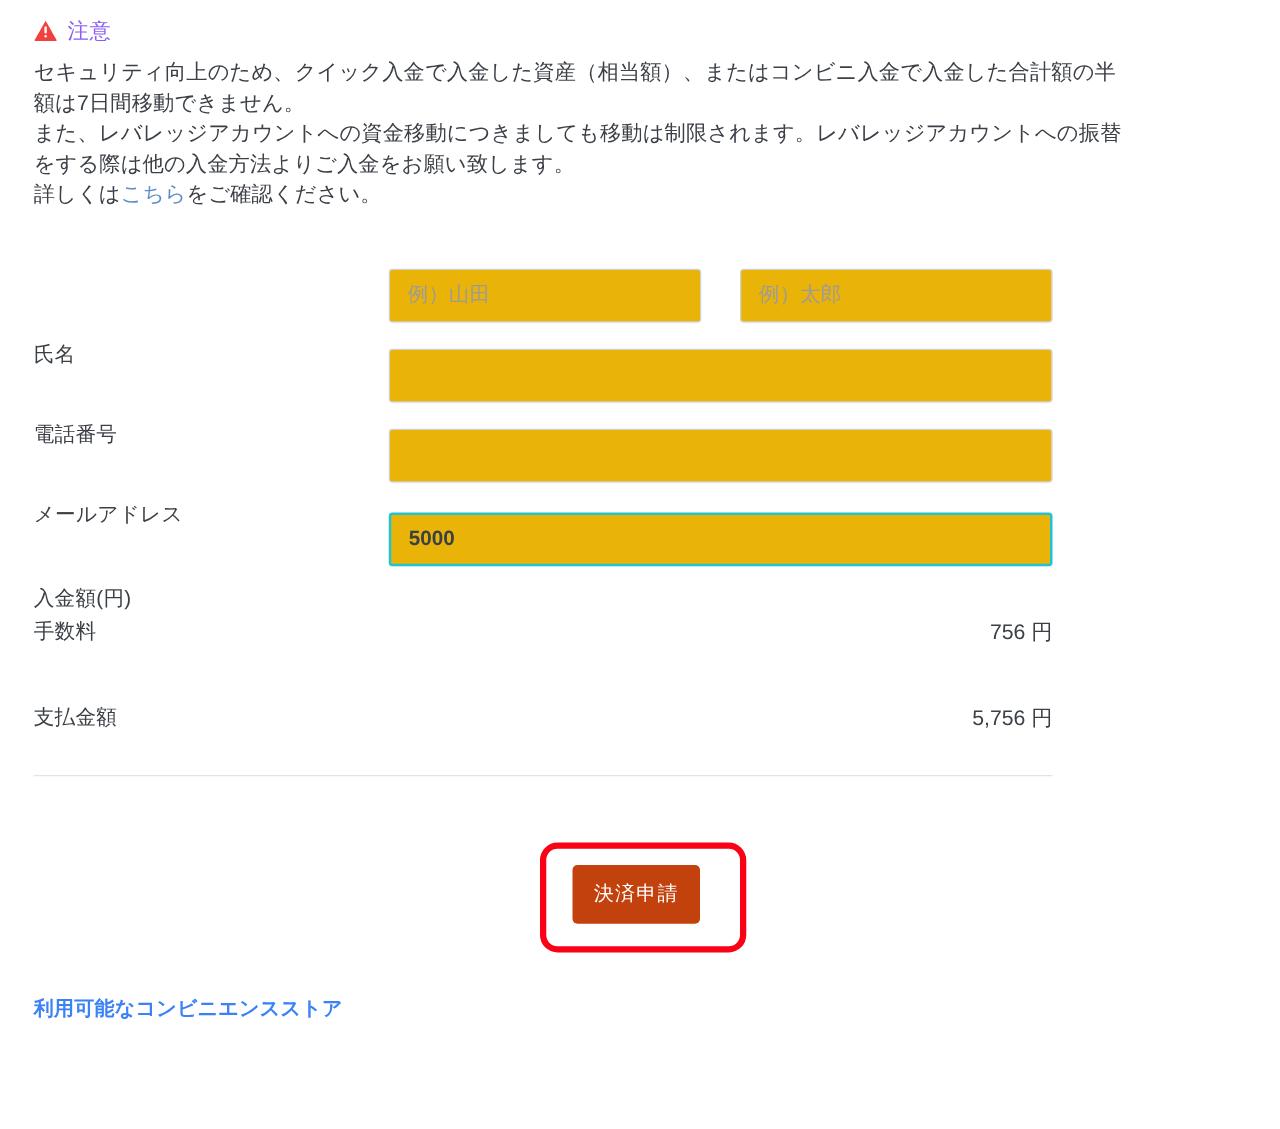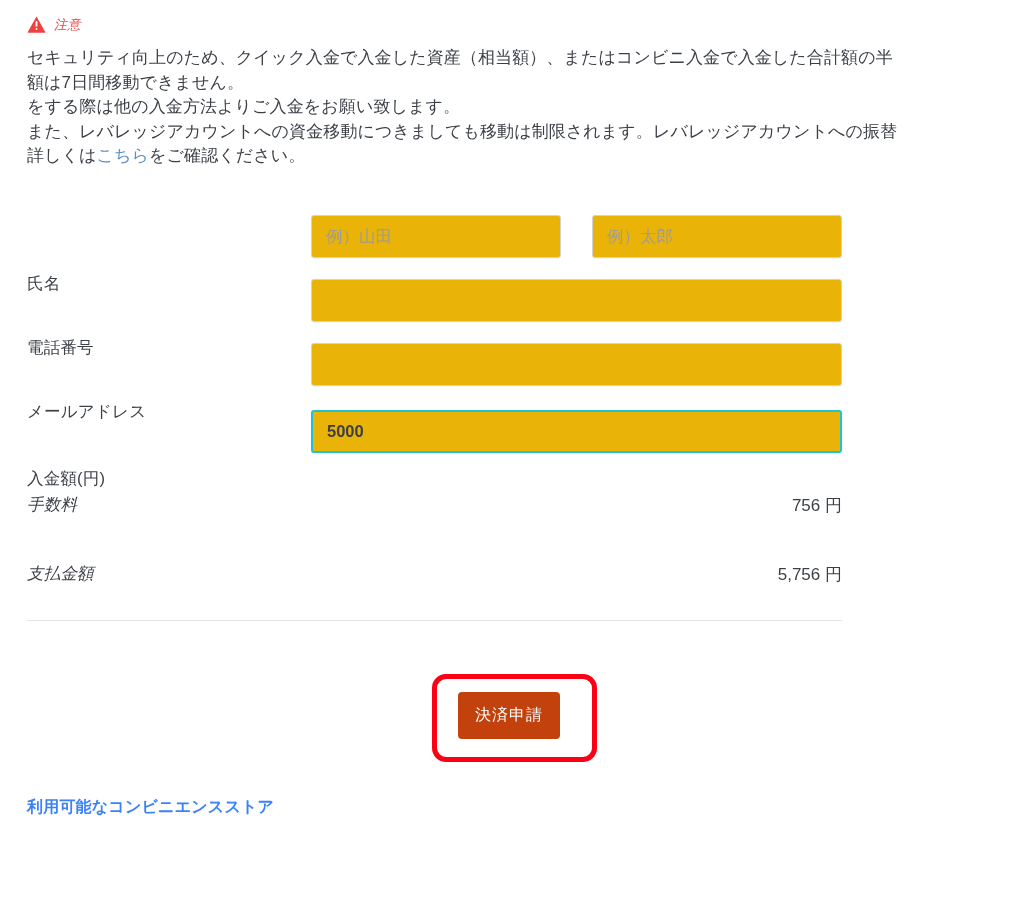--- a/index.html
+++ b/index.html
@@ -32,25 +32,24 @@
     display: flex;
     align-items: center;
     gap: 8px;
   }
   .warn-icon {
     width: 19px;
     height: 19px;
     display: block;
   }
   .warning-title {
-    color: #ef4444;
-    font-size: 13px;
+    color: #8b5cf6;
+    font-size: 17px;
     line-height: 19px;
     letter-spacing: 0.5px;
-    font-style: italic;
   }
 
   .warning-body {
     position: absolute;
     left: 27px;
     top: 46px;
     width: 980px;
     font-size: 17px;
     line-height: 24.5px;
     color: #3b3f46;
@@ -129,21 +128,20 @@
     width: 1024px;
     height: 24px;
   }
   .summary-label {
     position: absolute;
     left: 27px;
     top: 0;
     font-size: 16.5px;
     color: #3b3f46;
     letter-spacing: 0.2px;
-    font-style: italic;
   }
   .summary-value {
     position: absolute;
     right: 182px;
     top: 0;
     font-size: 17px;
     color: #3b3f46;
     text-align: right;
     white-space: nowrap;
   }
@@ -219,22 +217,22 @@
         <rect x="9" y="6.4" width="2" height="6" rx="1" fill="#ffffff"></rect>
         <rect x="9" y="13.6" width="2" height="2.1" rx="1" fill="#ffffff"></rect>
       </svg>
     </span>
     <span class="warning-title">注意</span>
   </div>
 
   <div class="warning-body">
     <p>セキュリティ向上のため、クイック入金で入金した資産（相当額）、またはコンビニ入金で入金した合計額の半</p>
     <p>額は7日間移動できません。</p>
+    <p>また、レバレッジアカウントへの資金移動につきましても移動は制限されます。レバレッジアカウントへの振替</p>
     <p>をする際は他の入金方法よりご入金をお願い致します。</p>
-    <p>また、レバレッジアカウントへの資金移動につきましても移動は制限されます。レバレッジアカウントへの振替</p>
     <p><span>詳しくは</span><a class="inline-link" href="#">こちら</a><span>をご確認ください。</span></p>
   </div>
 
   <div class="form-row" id="row-name">
     <span class="field-label">氏名</span>
     <input class="txt-input" id="input-lastname" type="text" placeholder="例）山田" style="">
     <input class="txt-input" id="input-firstname" type="text" placeholder="例）太郎" style="">
   </div>
 
   <div class="form-row" id="row-phone">

